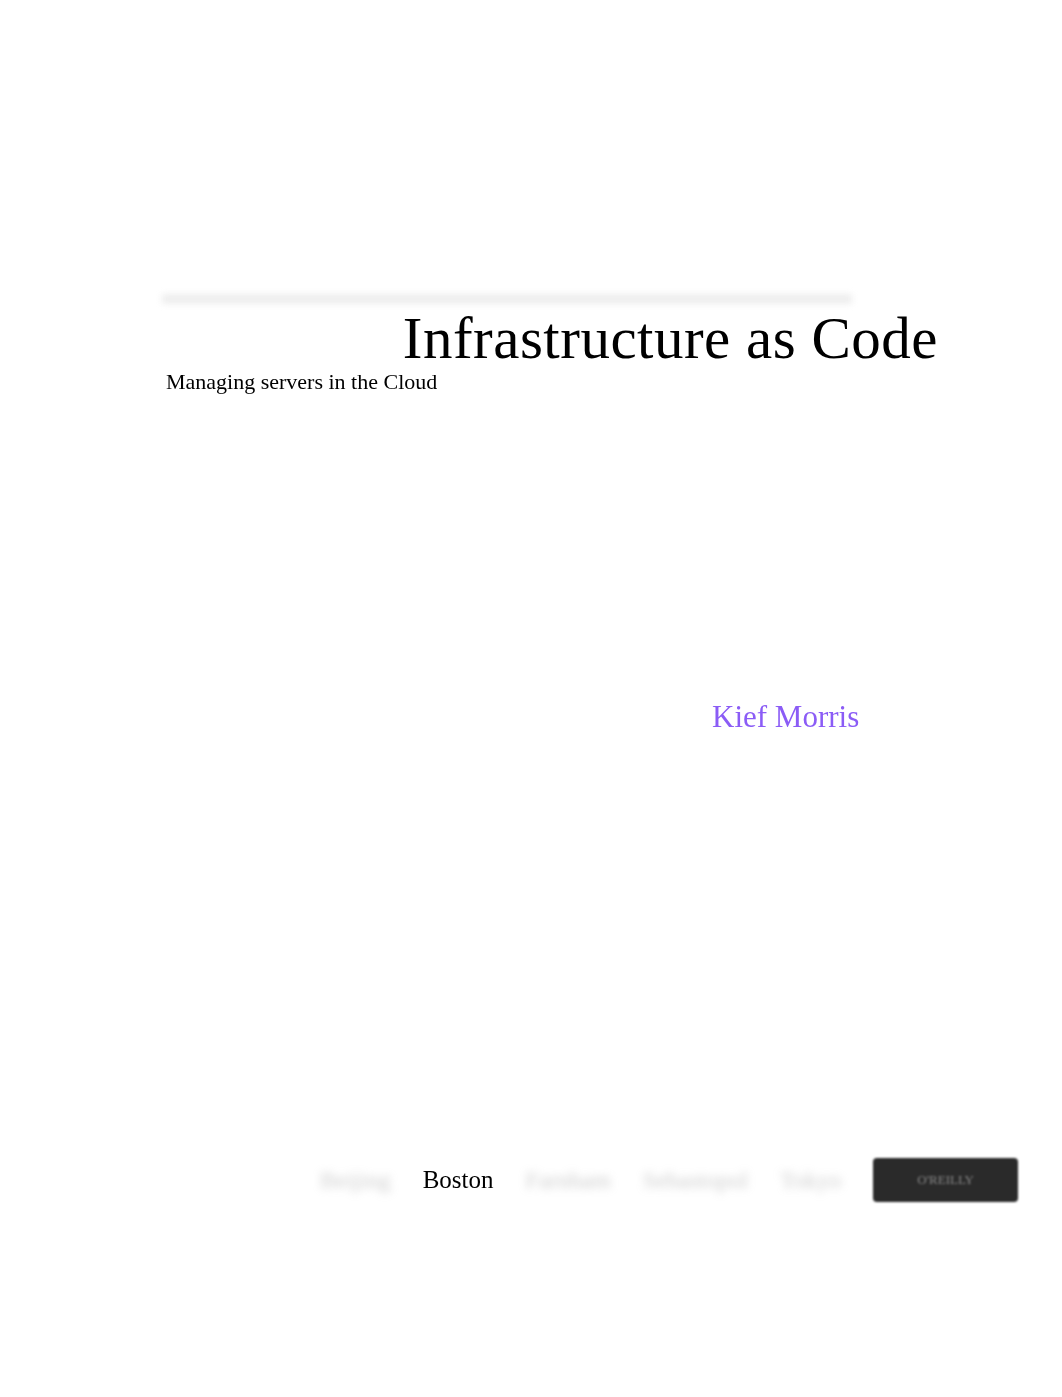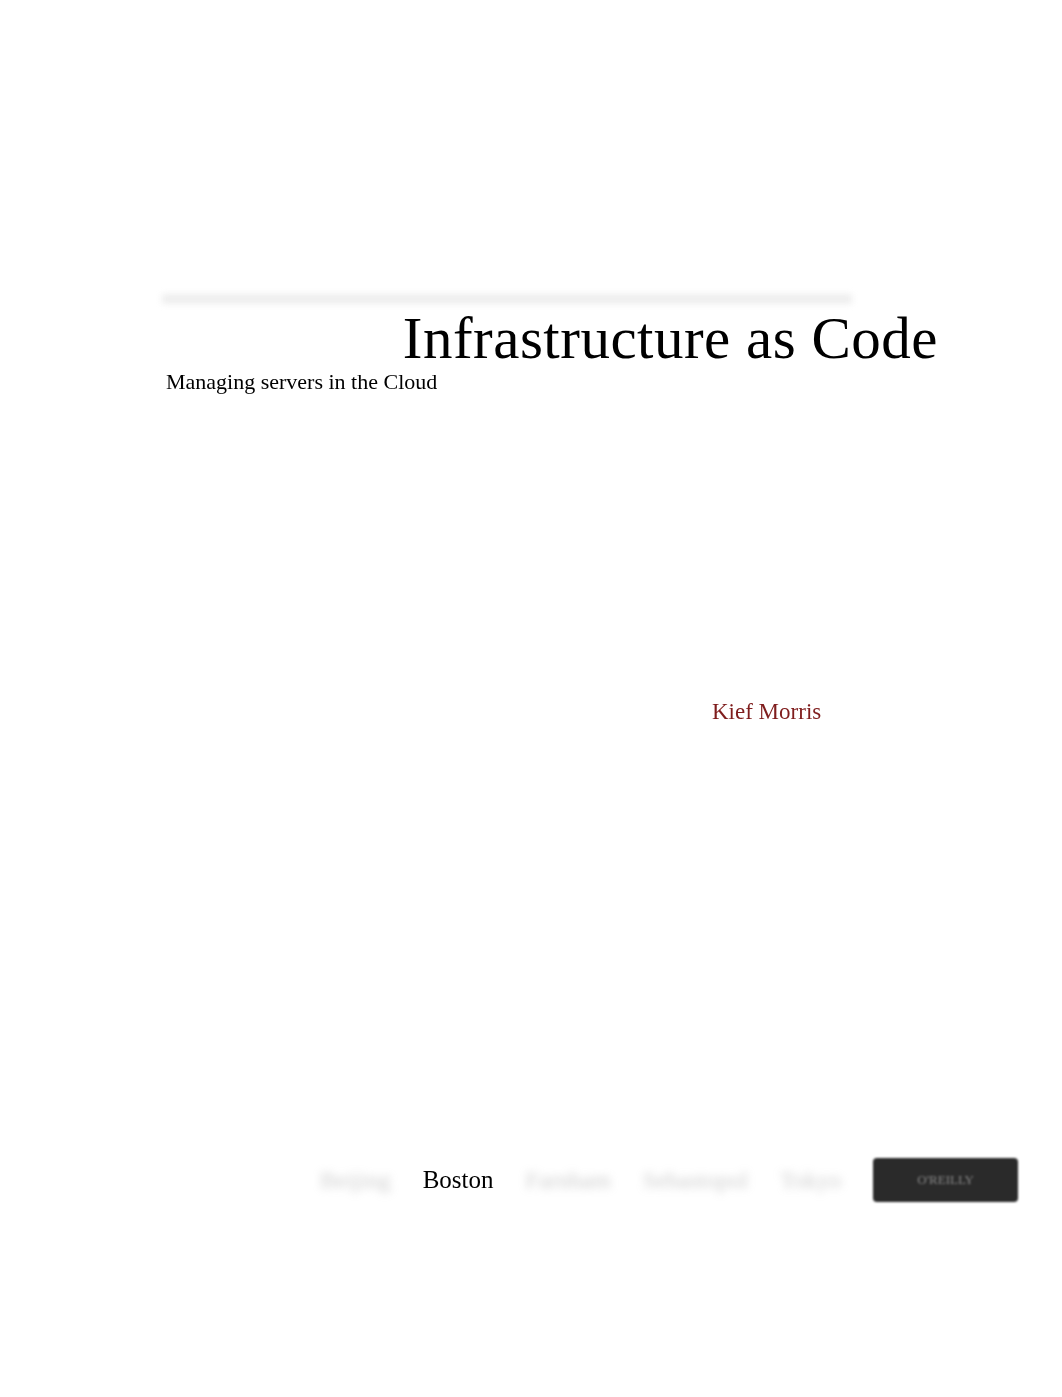--- a/index.html
+++ b/index.html
@@ -50,22 +50,22 @@
       left: 134px;
       font-size: 22px;
       color: #000000;
       font-weight: normal;
     }
     
     .author {
       position: absolute;
       top: 667px;
       left: 680px;
-      font-size: 23px;
-      color: #7f1d1d;
+      font-size: 31px;
+      color: #8b5cf6;
       font-weight: normal;
     }
     
     .publisher-line {
       position: absolute;
       top: 1118px;
       left: 280px;
       display: flex;
       align-items: center;
       gap: 16px;

